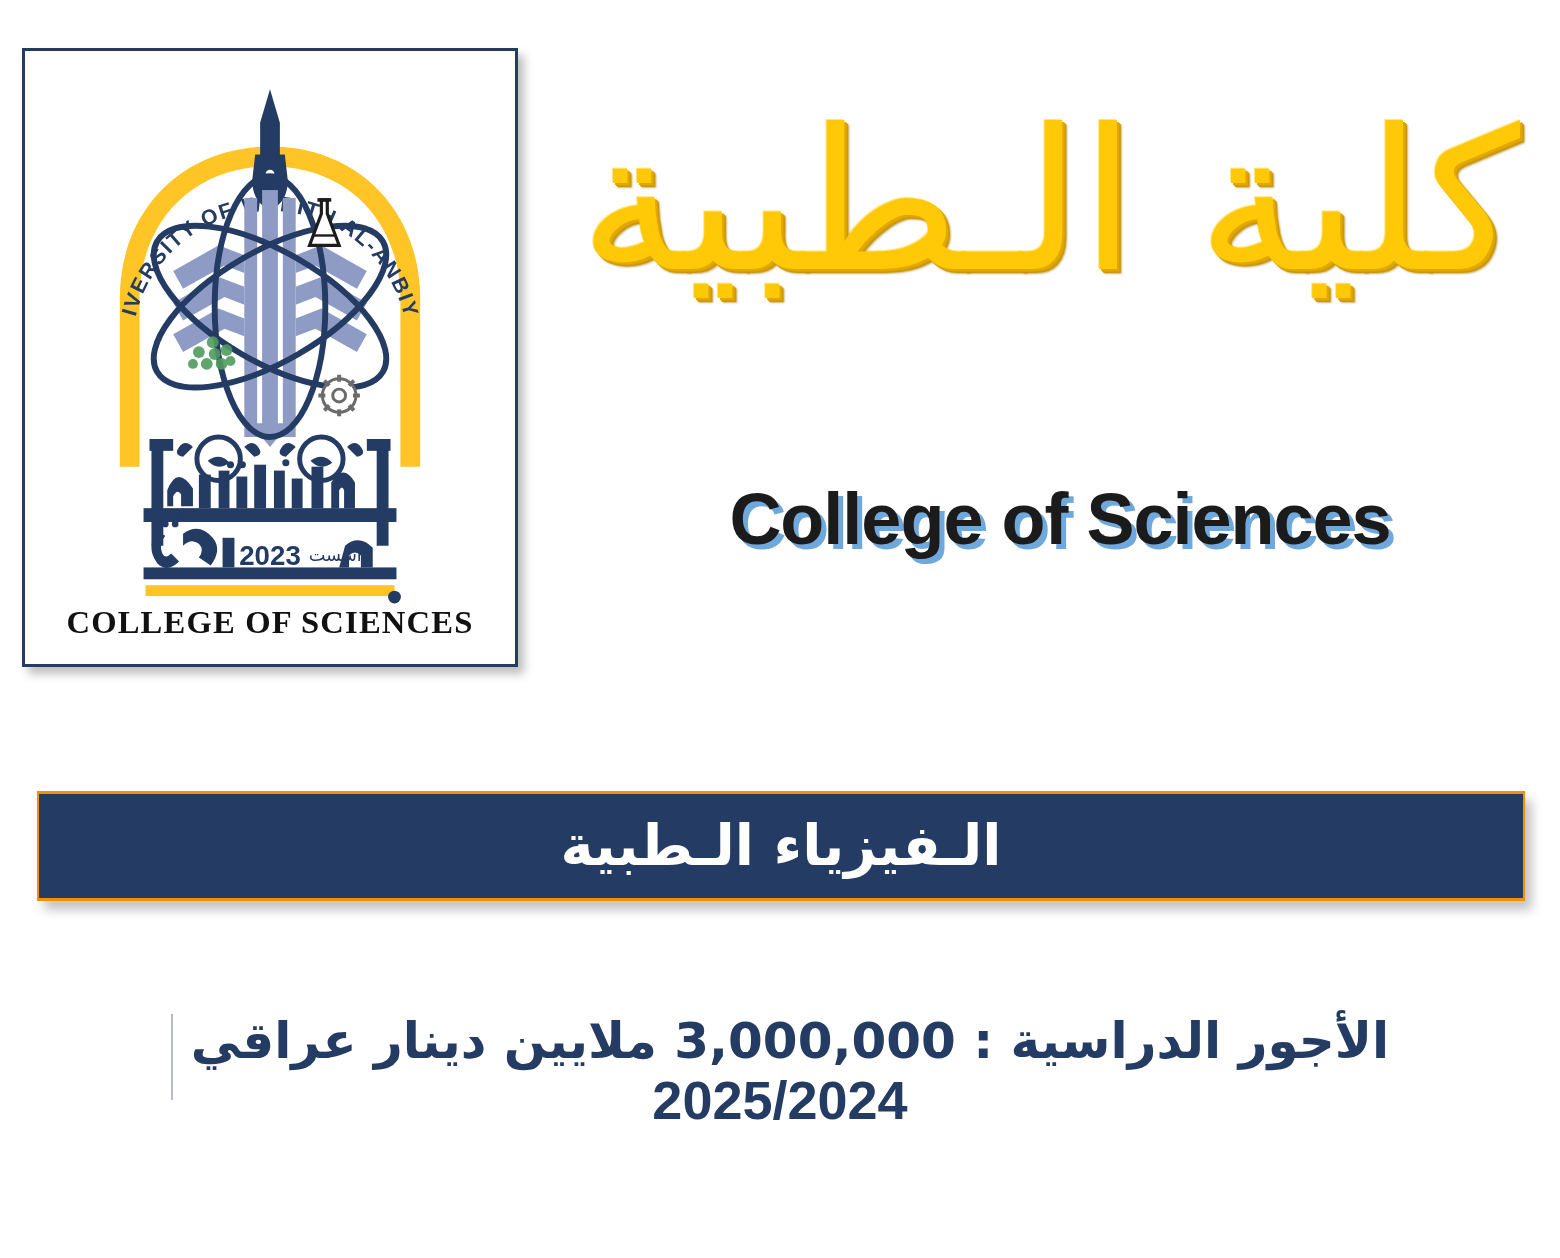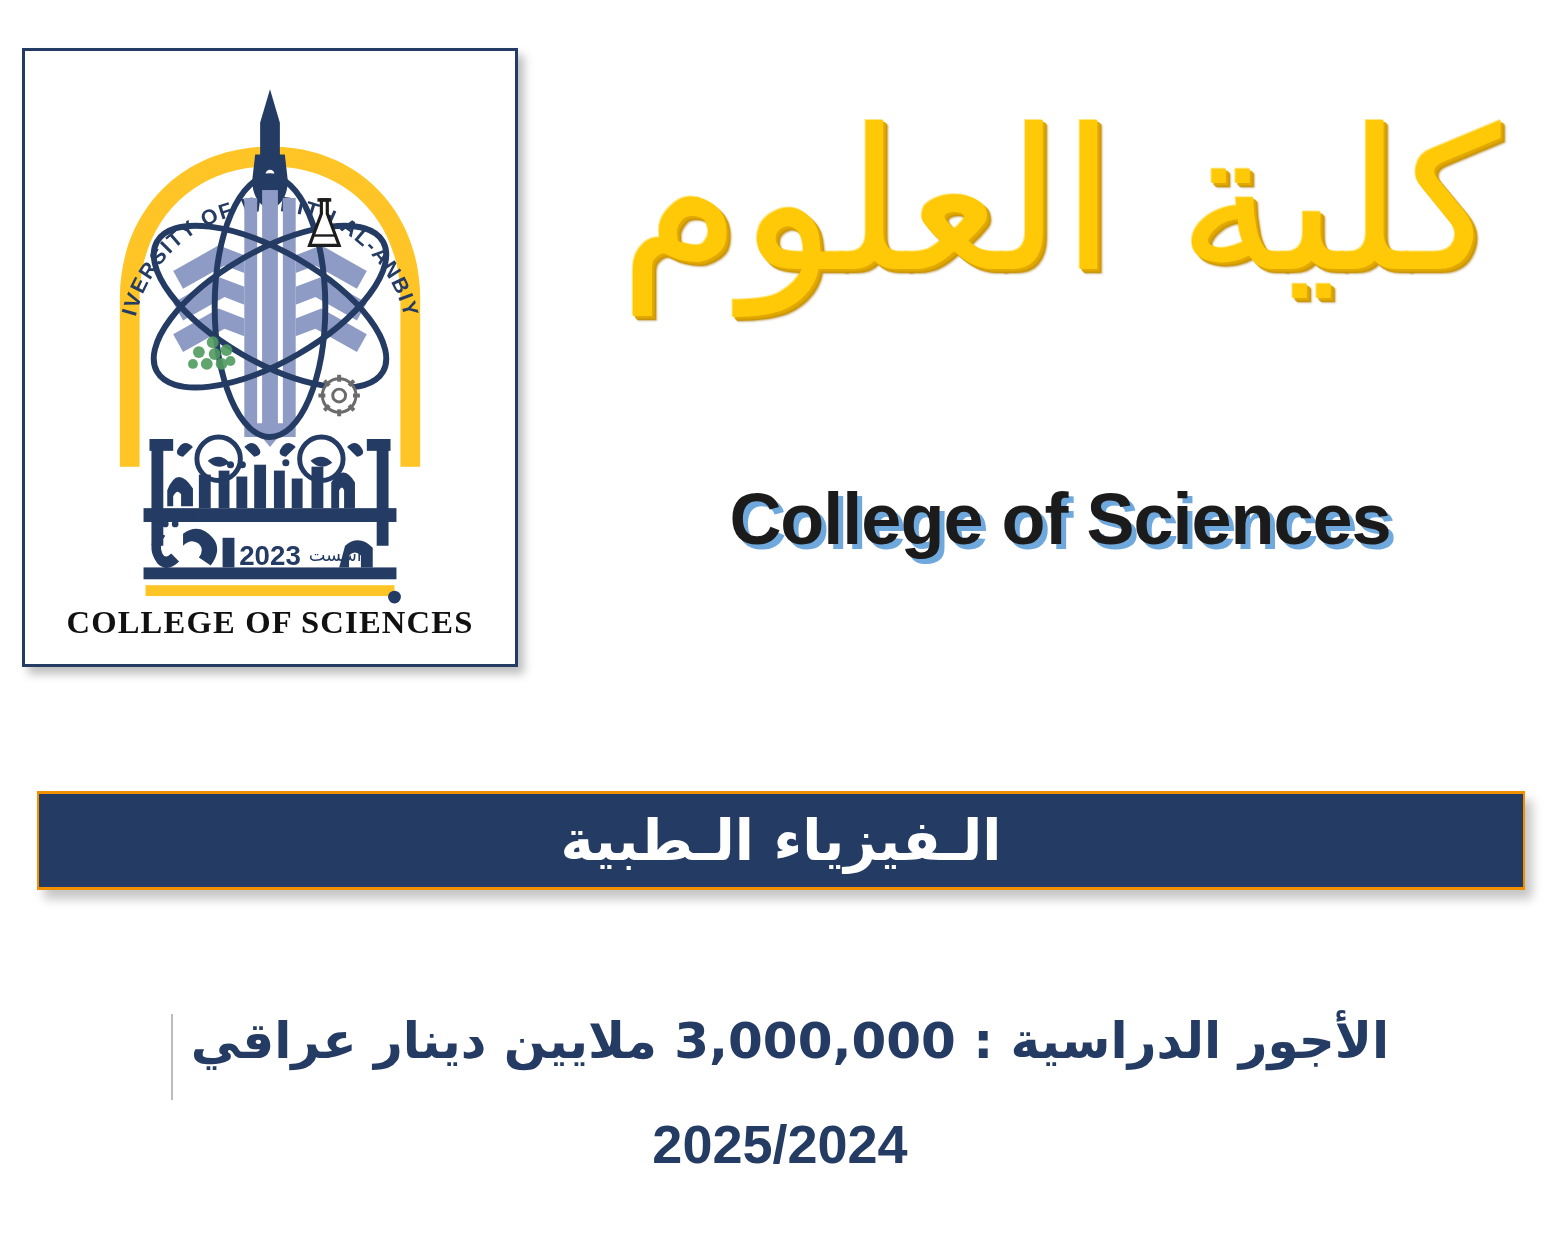--- a/index.html
+++ b/index.html
@@ -72,21 +72,21 @@
     white-space: nowrap;
     text-shadow: 5px 5px 0 #6fa8dc;
   }
 
   
   .dept-banner {
     position: absolute;
     left: 37px;
     top: 791px;
     width: 1488px;
-    height: 99px;
+    height: 110px;
     box-sizing: border-box;
     background: #243b63;
     border-top: 3px solid #f29100;
     border-bottom: 3px solid #f29100;
     border-left: 2px solid #f29100;
     border-right: 2px solid #f29100;
     box-shadow: 7px 9px 10px rgba(0,0,0,0.23);
     display: flex;
     align-items: center;
     justify-content: center;
@@ -124,21 +124,20 @@
   }
   .text-caret {
     position: absolute;
     left: 0;
     top: 4px;
     width: 2px;
     height: 86px;
     background: #b9bcc2;
   }
   .academic-year {
-    margin-top: 44px;
     font-family: "Liberation Sans", "DejaVu Sans", sans-serif;
     font-size: 54px;
     font-weight: bold;
     color: #243b63;
     letter-spacing: 0px;
     line-height: 1;
   }
 </style>
 </head>
 <body>
@@ -272,21 +271,21 @@
     <text x="248" y="520" text-anchor="middle" font-family="Liberation Sans, sans-serif" font-size="28" font-weight="bold" fill="#243b63">2023</text>
     <text x="314" y="516" text-anchor="middle" font-family="DejaVu Sans, sans-serif" font-size="18" fill="#243b63">أسست</text>
 
     <rect x="122" y="540" width="252" height="11" fill="#ffc425"></rect>
     <circle cx="374" cy="552" r="6.5" fill="#243b63"></circle>
 
     <text x="248" y="588" text-anchor="middle" font-family="Liberation Serif, serif" font-size="33" font-weight="bold" letter-spacing="1.2" fill="#111111">COLLEGE OF SCIENCES</text>
   </svg>
 </div>
 
-<div class="arabic-title">كلية العلوم</div>
+<div class="arabic-title">كلية الـطبية</div>
 
 <div class="english-subtitle">College of Sciences</div>
 
 <div class="dept-banner">
   <span class="dept-banner-label">الـفيزياء الـطبية</span>
 </div>
 
 <div class="fees-wrap">
   <div class="fees-line">
     <span class="text-caret"></span>

